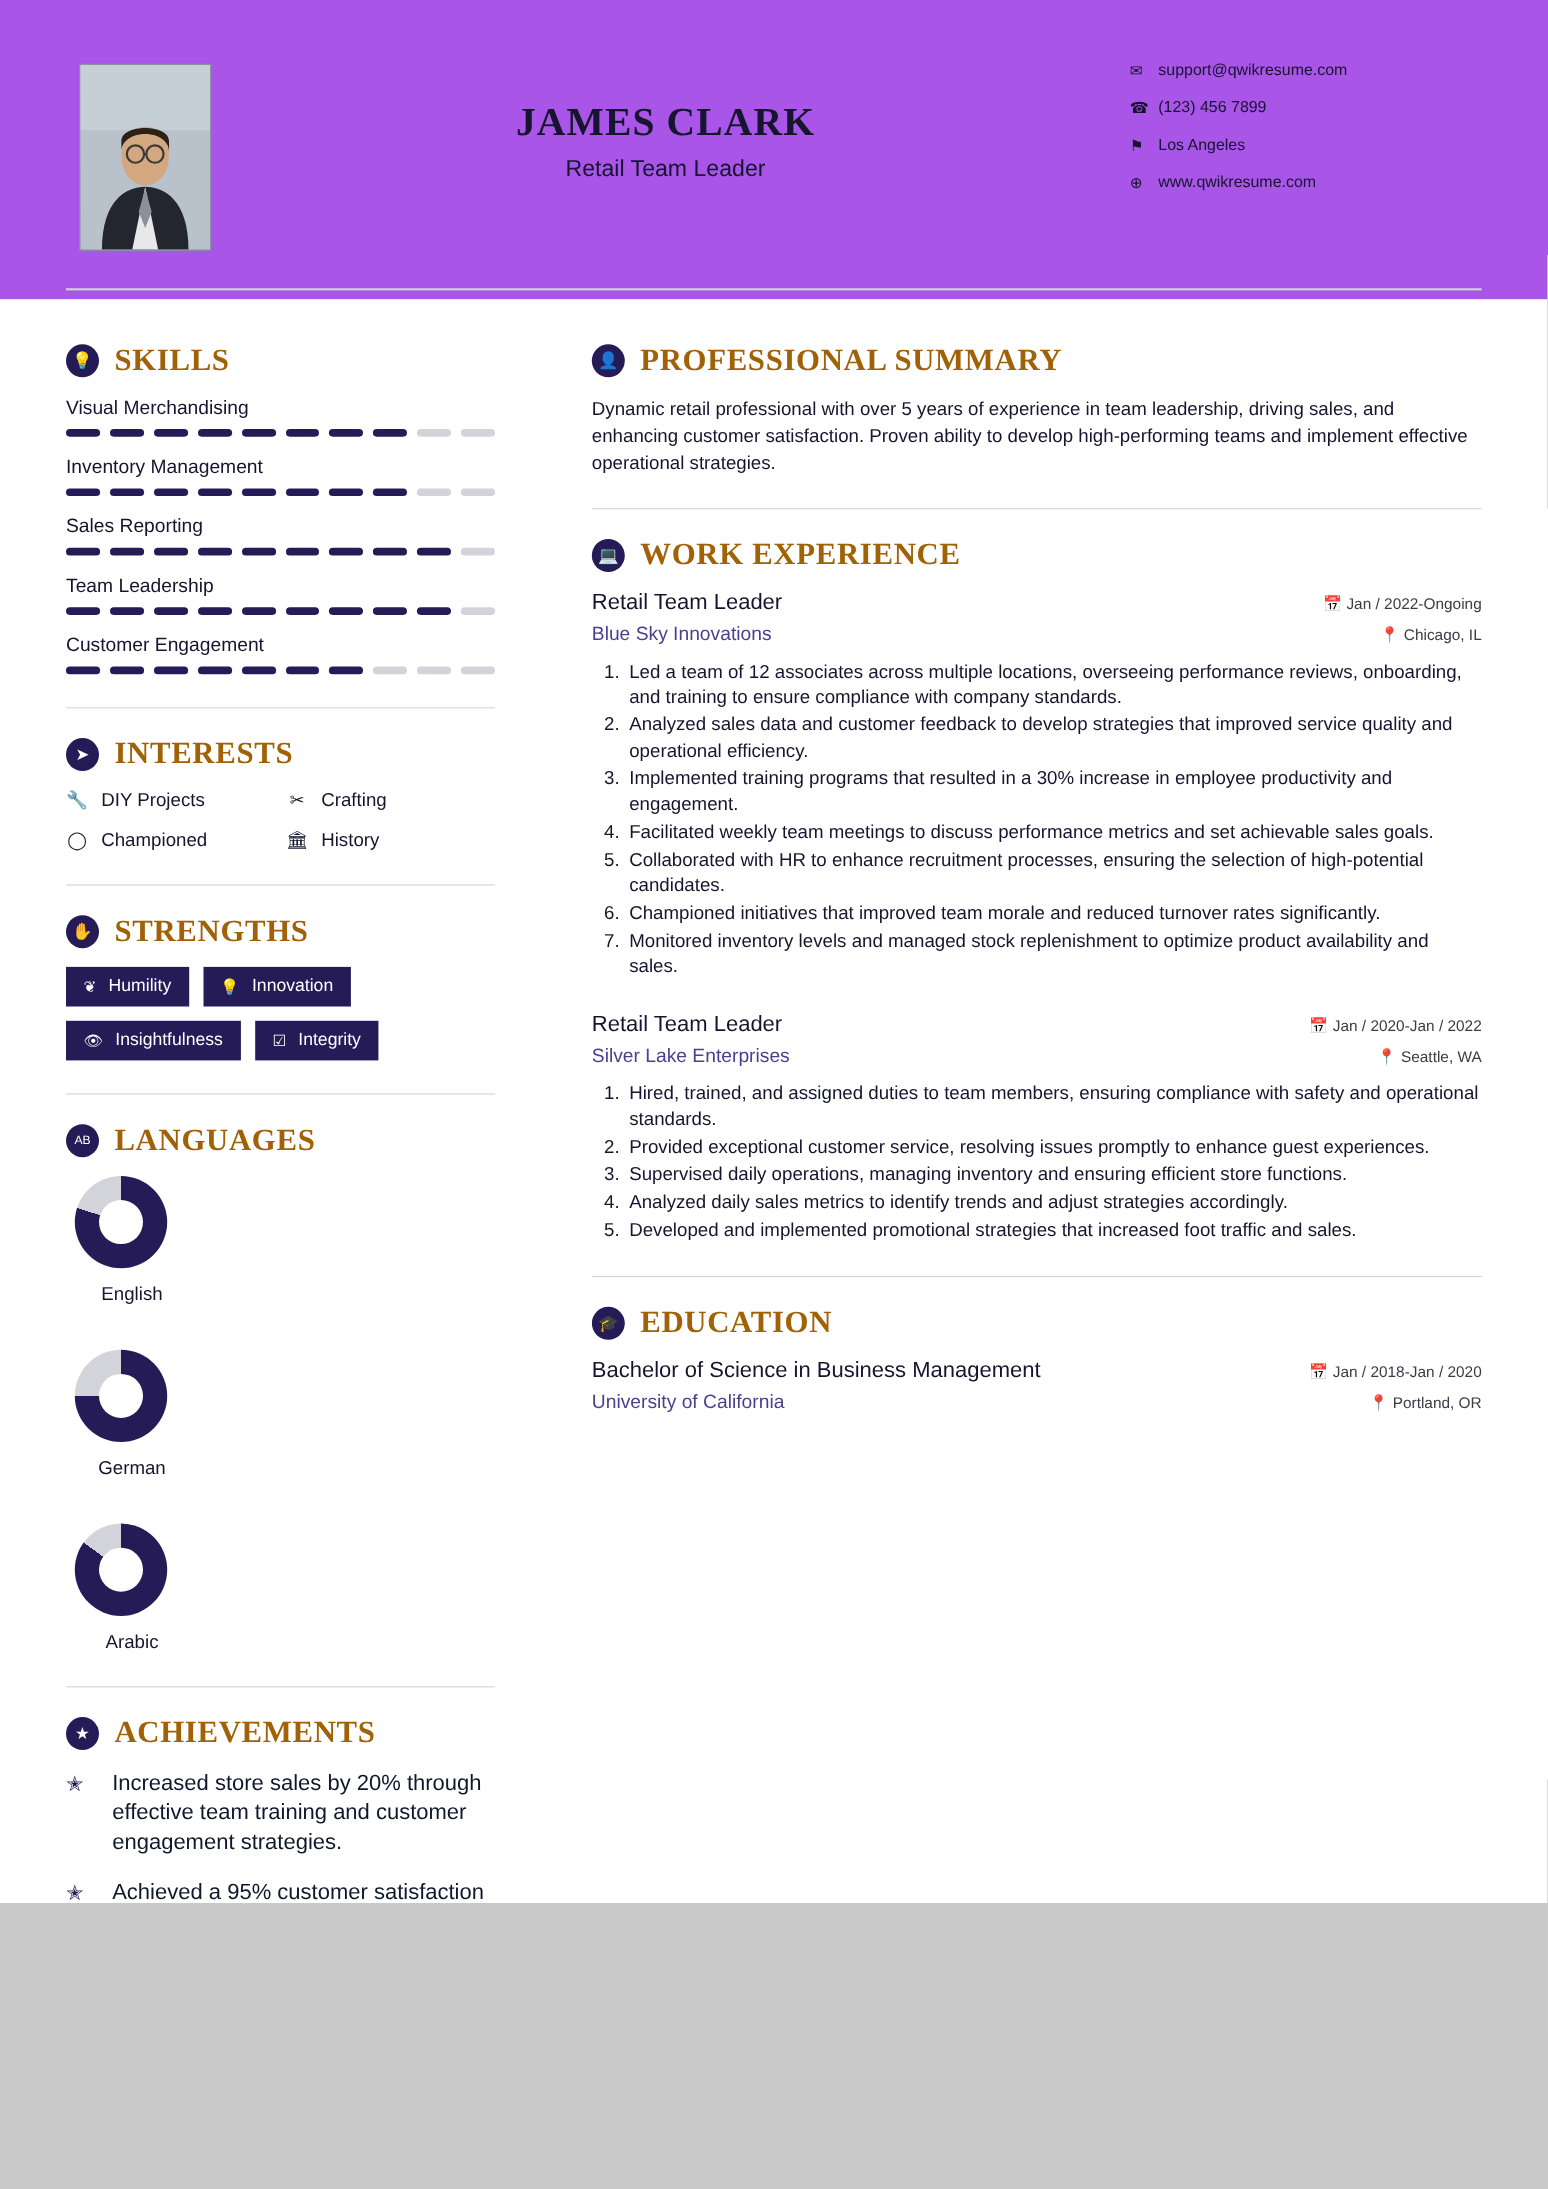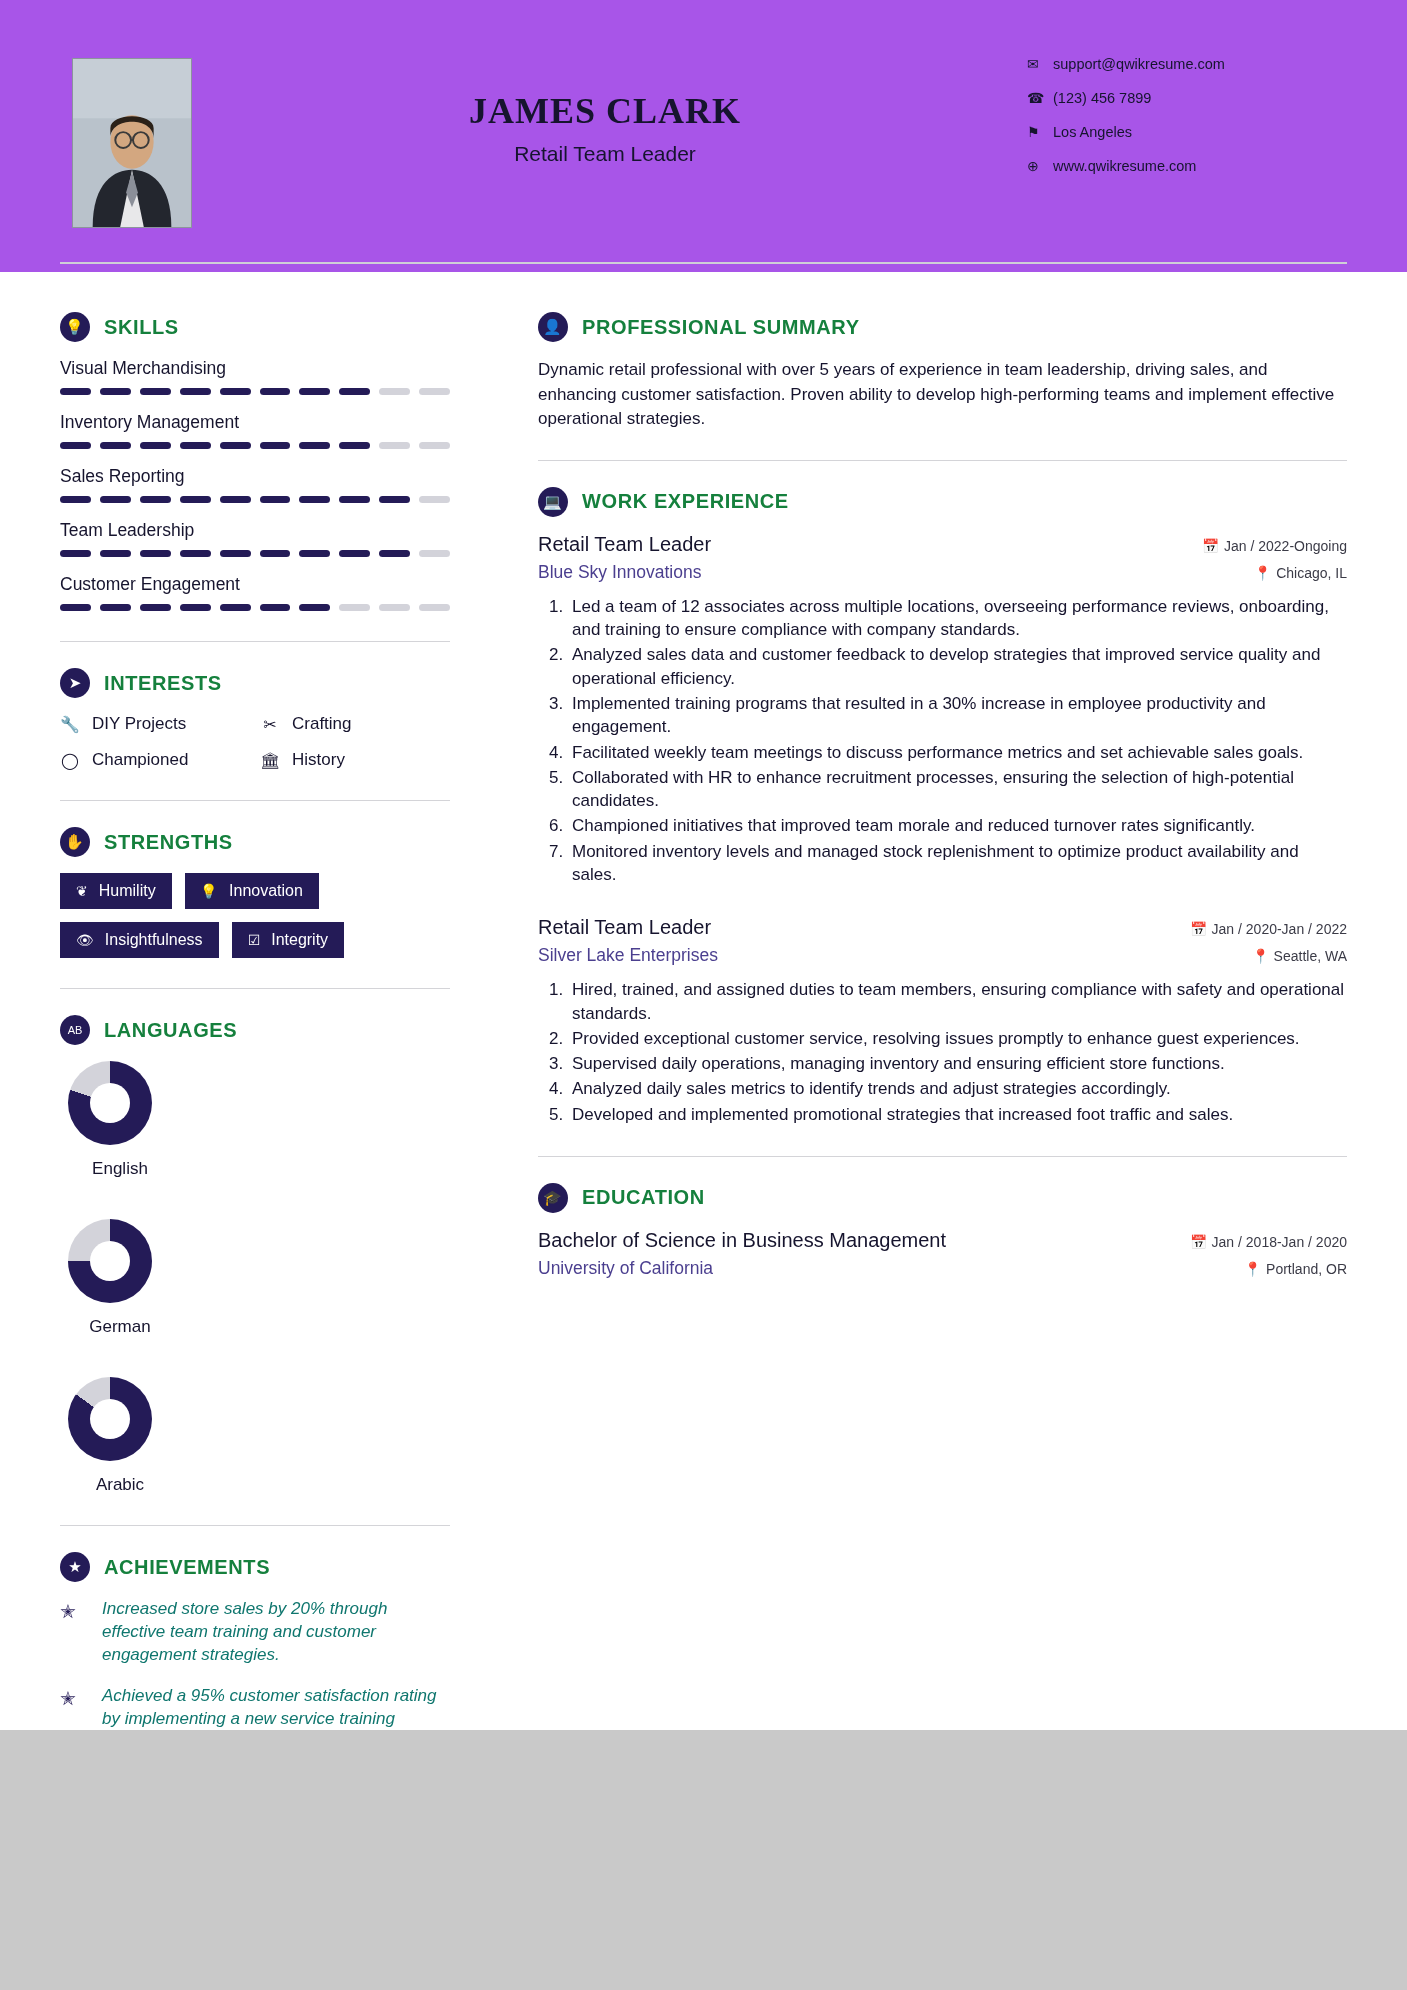--- a/index.html
+++ b/index.html
@@ -116,25 +116,25 @@
   .sec-icon {
     width: 30px; height: 30px;
     border-radius: 50%;
     background: #241b57;
     color: #fff;
     display: flex; align-items: center; justify-content: center;
     font-size: 15px;
     flex: 0 0 30px;
   }
   .sec-title {
-    font-family: Liberation Sans, sans-serif;
+    font-family: Liberation Serif, serif;
     font-weight: bold;
-    font-size: 20px;
+    font-size: 28px;
     letter-spacing: 0.6px;
-    color: #15803d;
+    color: #a16207;
   }
   .divider {
     height: 1px;
     background: #d4d4d8;
     margin: 30px 0 26px 0;
   }
   .r-divider {
     height: 1px;
     background: #d4d4d8;
     margin: 28px 0 26px 0;
@@ -193,21 +193,21 @@
     left: 22px; top: 22px;
     width: 40px; height: 40px;
     border-radius: 50%;
     background: #ffffff;
   }
   .lang-name { margin-top: 14px; font-size: 17px; color:#16142e; }
 
   
   .achv { display: flex; gap: 16px; margin-bottom: 18px; }
   .achv .ic { flex: 0 0 26px; color: #241b57; font-size: 19px; padding-top:2px; }
-  .achv .tx { font-size: 17px; color: #0f766e; line-height: 1.35; font-style: italic; }
+  .achv .tx { font-size: 20px; color: #0f172a; line-height: 1.35; }
 
   
   .summary {
     font-size: 17px;
     line-height: 1.45;
     color: #16142e;
   }
   .job-head {
     display: flex;
     justify-content: space-between;

